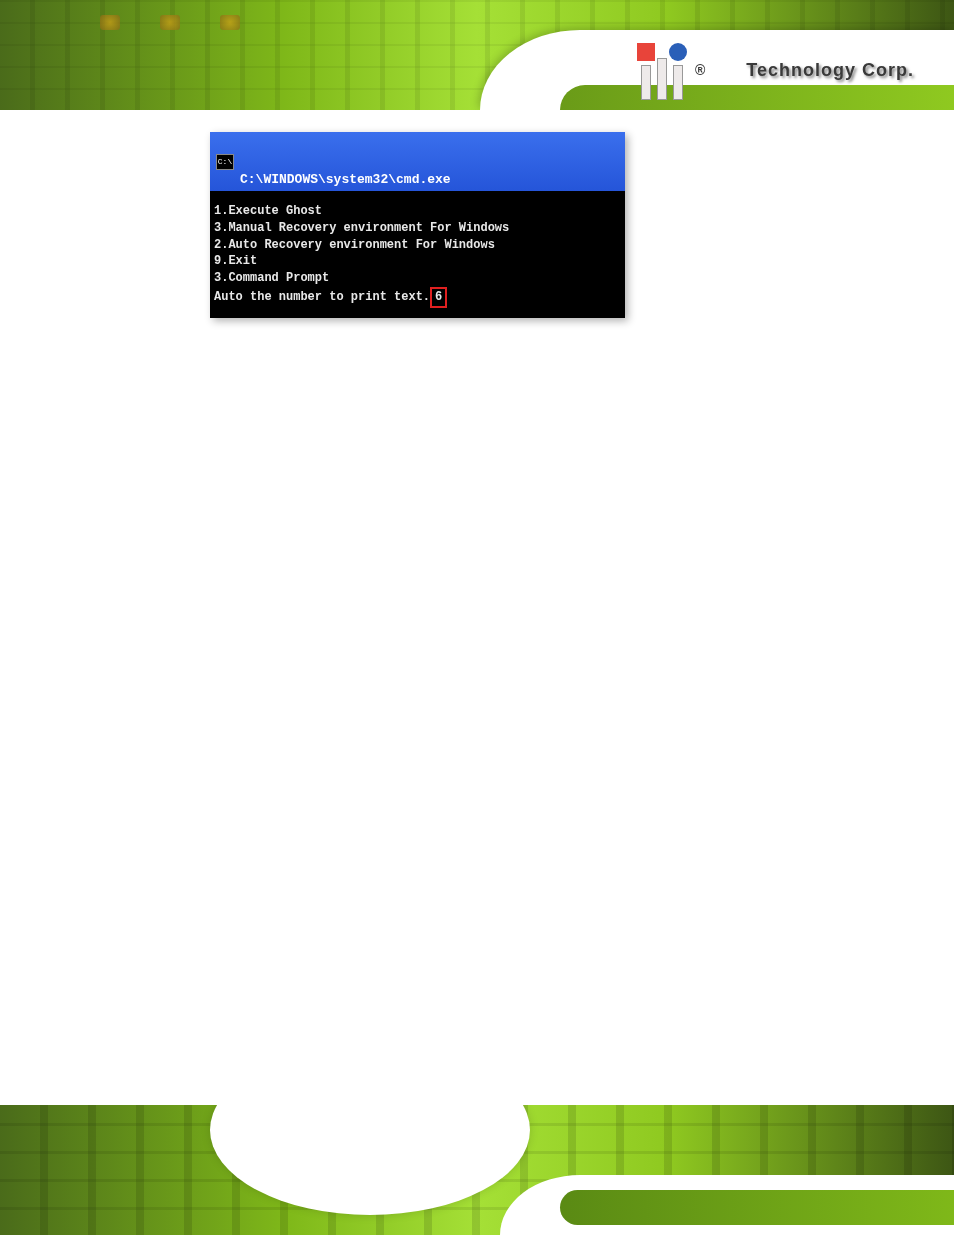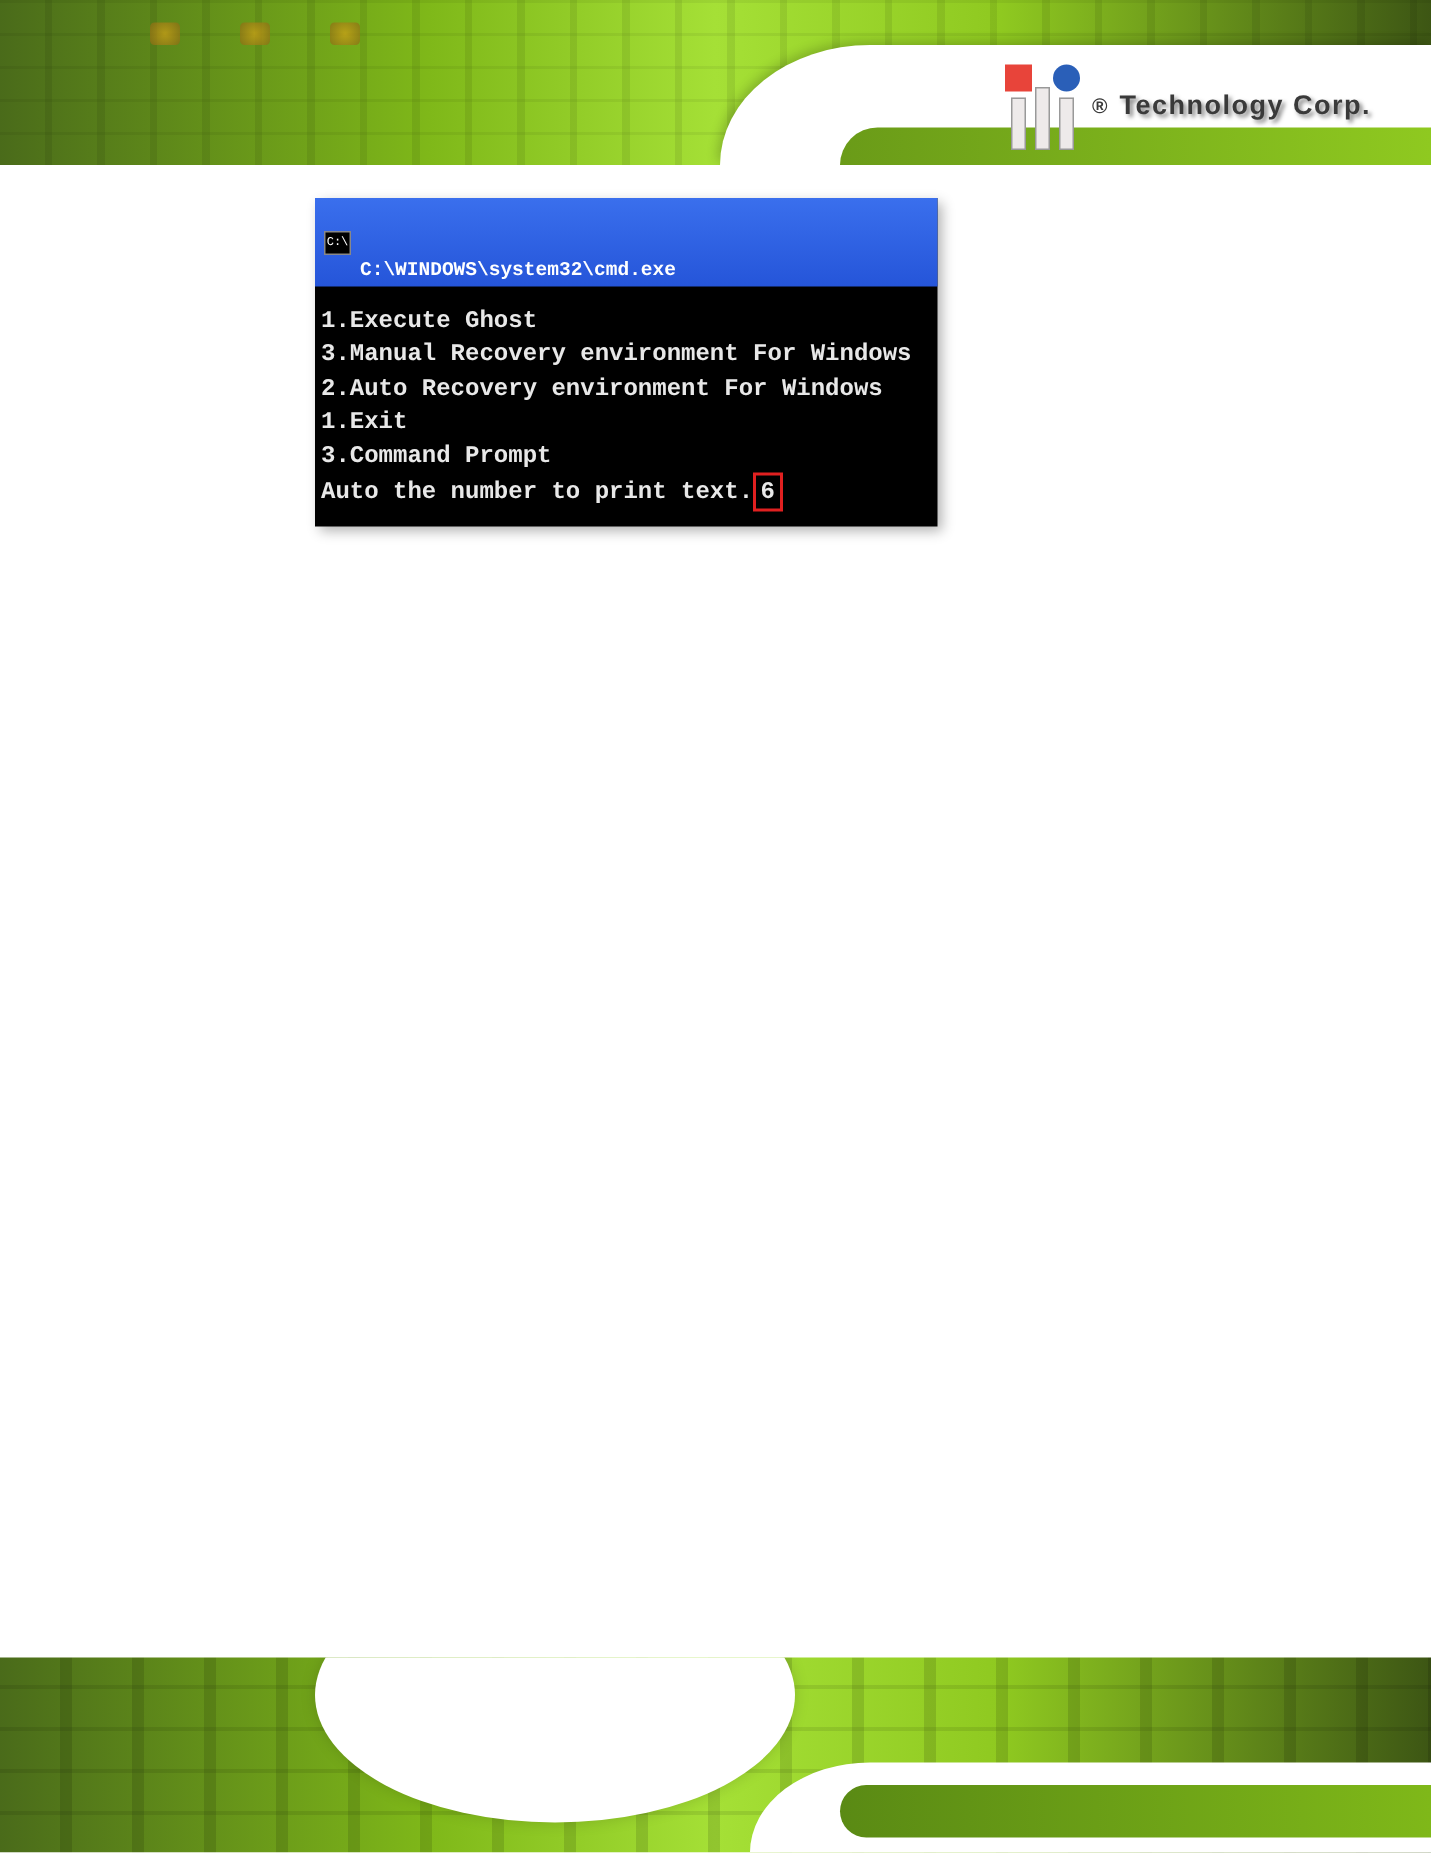--- a/index.html
+++ b/index.html
@@ -88,20 +88,21 @@
     }
     .logo-pillar.mid {
       height: 42px;
     }
     .logo-text {
       color: #3a3a3a;
       font-size: 18px;
       font-weight: 900;
       letter-spacing: 1px;
       text-shadow: 2px 2px 3px rgba(0,0,0,0.5), -1px -1px 1px rgba(255,255,255,0.3);
+      margin-left: 33px;
     }
     .logo-reg {
       color: #3a3a3a;
       font-size: 14px;
       font-weight: bold;
     }
     .cmd-window {
       position: absolute;
       top: 132px;
       left: 210px;
@@ -131,21 +132,21 @@
     .cmd-title {
       color: #ffffff;
       font-size: 13px;
       font-weight: bold;
       font-family: 'SimSun', 'NSimSun', 'Courier New', monospace;
       margin-top: 36px;
     }
     .cmd-body {
       padding: 12px 4px 10px 4px;
       font-family: 'Courier New', 'Lucida Console', monospace;
-      font-size: 16px;
+      font-size: 12px;
       line-height: 1.4;
       color: #e8e8e8;
       font-weight: bold;
     }
     .cmd-line {
       white-space: nowrap;
     }
     .cmd-input-highlight {
       border: 2px solid #e02020;
       padding: 0 3px;
@@ -249,21 +250,21 @@
 
 <div class="cmd-window">
   <div class="cmd-titlebar">
     <div class="cmd-icon">C:\</div>
     <span class="cmd-title">C:\WINDOWS\system32\cmd.exe</span>
   </div>
   <div class="cmd-body">
     <div class="cmd-line">1.Execute Ghost</div>
     <div class="cmd-line">3.Manual Recovery environment For Windows</div>
     <div class="cmd-line">2.Auto Recovery environment For Windows</div>
-    <div class="cmd-line">1.Exit</div>
+    <div class="cmd-line">9.Exit</div>
     <div class="cmd-line">3.Command Prompt</div>
     <div class="cmd-line">
       <span>Auto the number to print text.</span><span class="cmd-input-highlight">6</span>
     </div>
   </div>
 </div>
 
 <div class="footer-band">
   <div class="footer-pcb-overlay"></div>
   <div class="footer-curve-white"></div>

